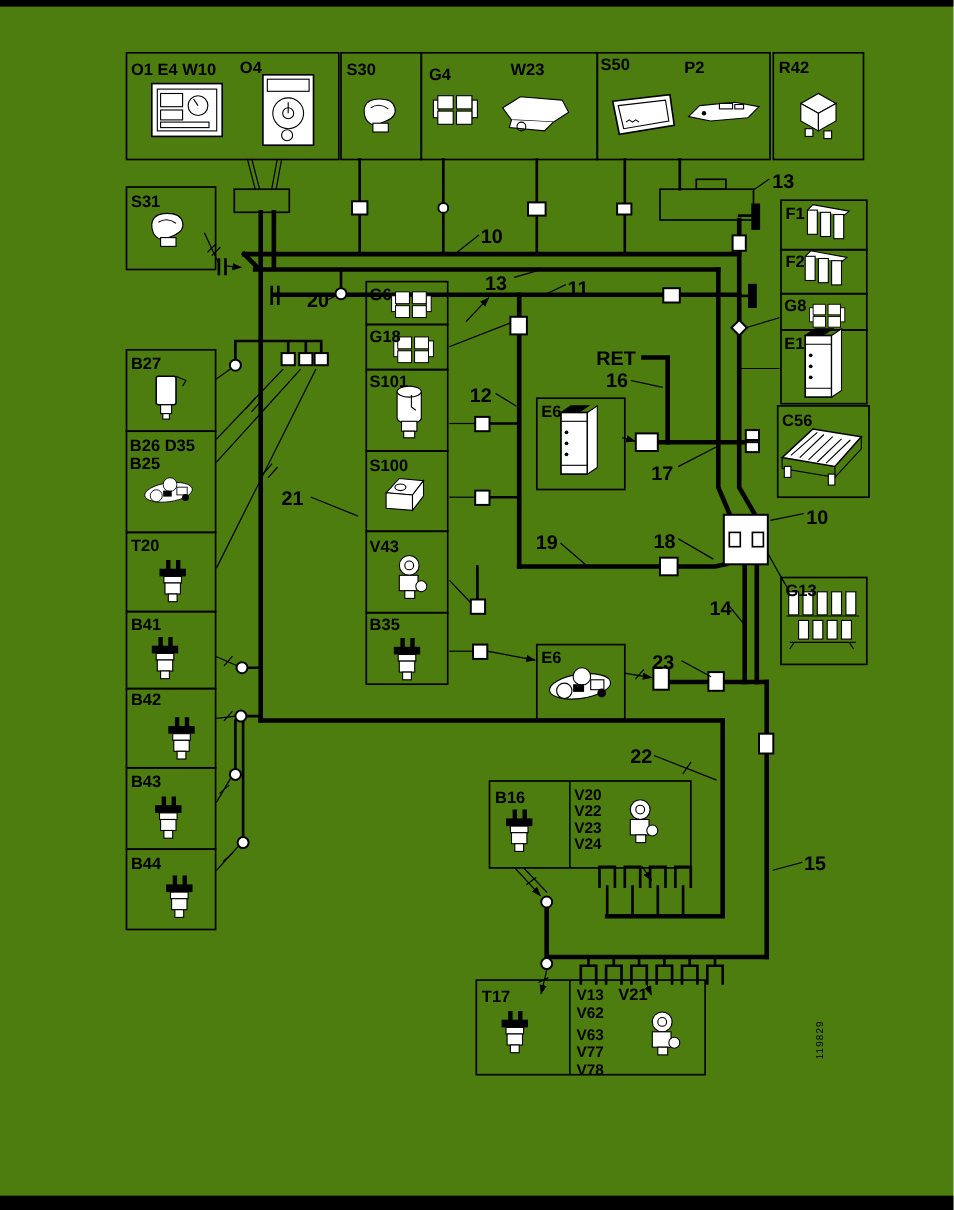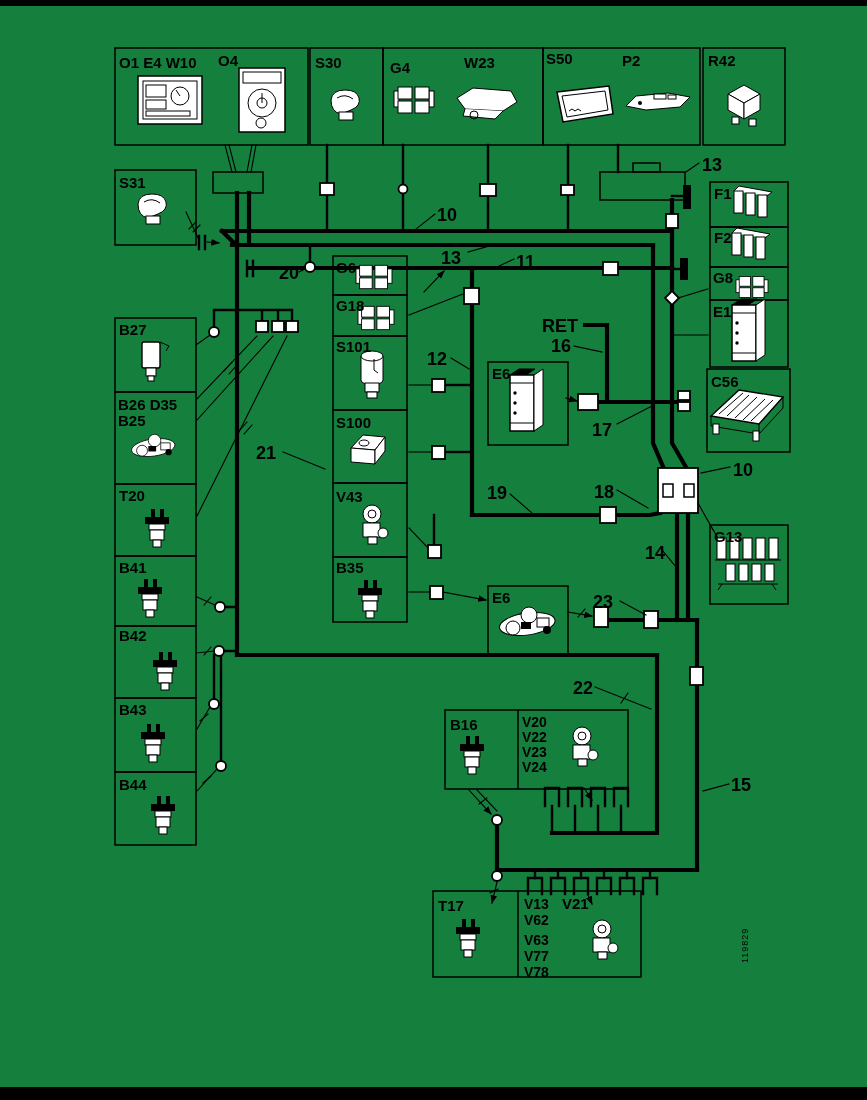--- a/index.html
+++ b/index.html
@@ -1,16 +1,16 @@
 <!DOCTYPE html>
 <html><head>
 <meta charset="utf-8">
 <style>
   html,body{margin:0;padding:0;background:#ffffff;}
-  .page{position:relative;width:867px;height:1100px;background:#15803d;overflow:hidden;}
+  .page{position:relative;width:867px;height:1100px;background:#4d7c0f;overflow:hidden;}
   svg{display:block;}
   svg text{font-family:"Liberation Sans","DejaVu Sans",sans-serif;font-weight:bold;fill:#000;}
   .lbl{font-size:15px;}
   .num{font-size:18px;}
   .sm{font-size:14px;}
   .doc{font-size:9px;font-weight:normal;letter-spacing:1px;}
   .wt{stroke:#000;stroke-width:4.2;fill:none;stroke-linecap:square;}
   .wm{stroke:#000;stroke-width:2.4;fill:none;stroke-linecap:square;}
   .wn{stroke:#000;stroke-width:1.1;fill:none;stroke-linecap:square;}
   .cn{fill:#fff;stroke:#000;stroke-width:1.8;}

